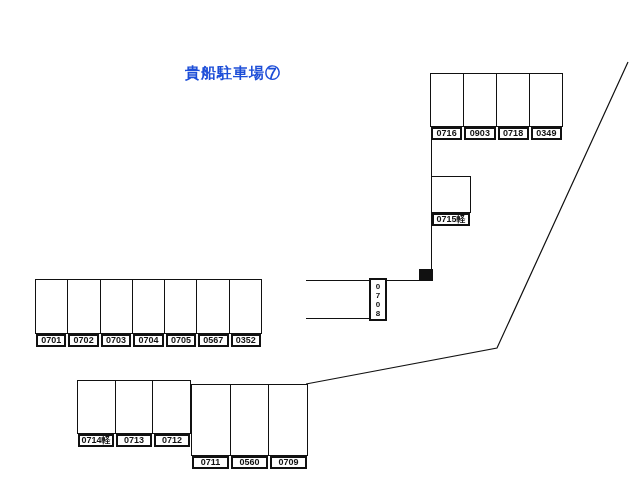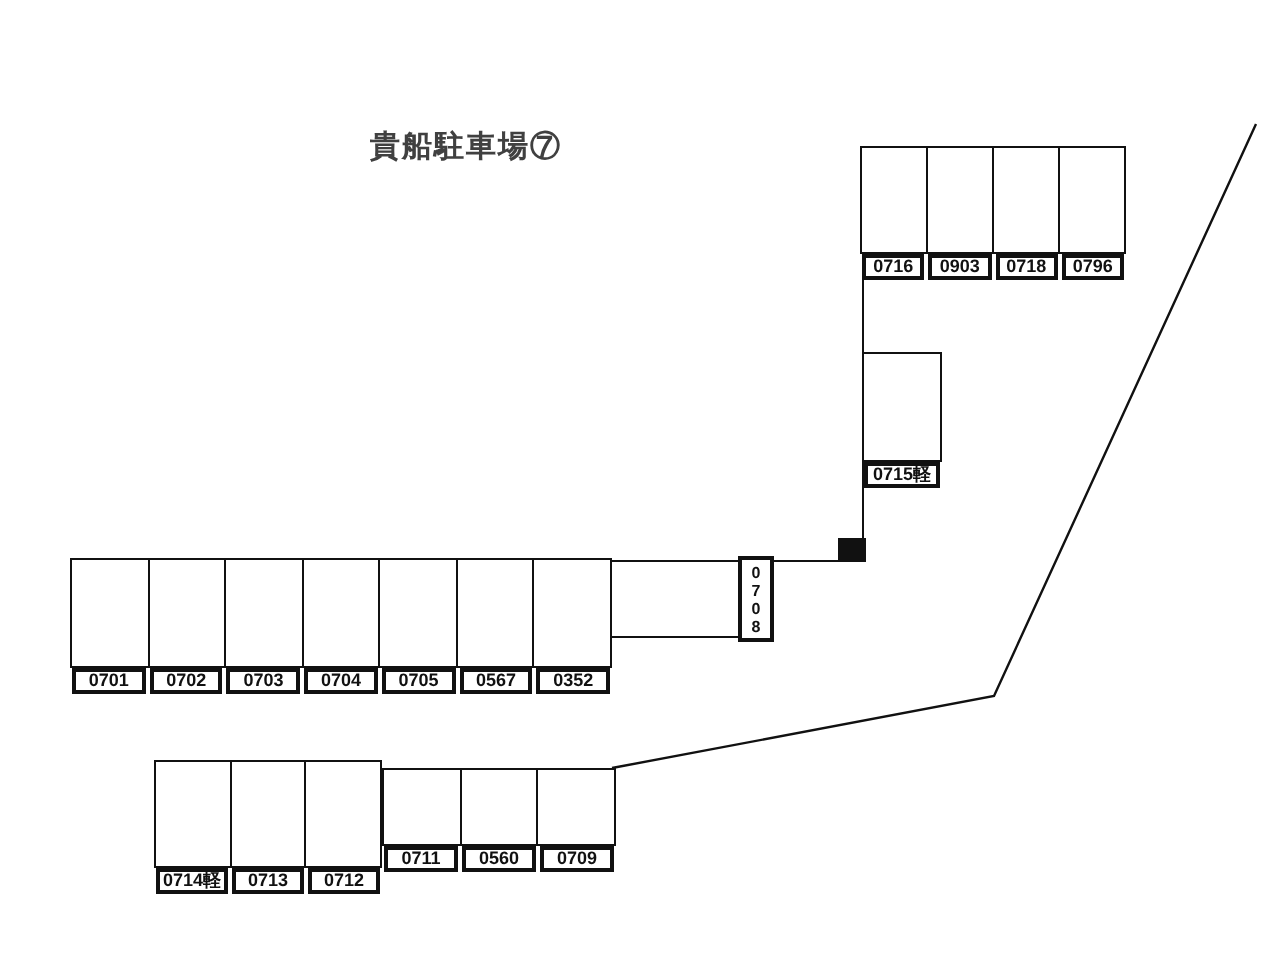--- a/index.html
+++ b/index.html
@@ -9,21 +9,21 @@
     font-family:"Liberation Sans","DejaVu Sans",sans-serif;
     color:#111;
   }
   .canvas {
     position:relative; width:640px; height:477px;
     background:#ffffff; overflow:hidden;
   }
   .title {
     position:absolute; left:185px; top:64px;
     font-family:"Liberation Serif","DejaVu Serif",serif;
-    font-size:15px; font-weight:bold; letter-spacing:1px; color:#404040;
+    font-size:15px; font-weight:bold; letter-spacing:1px; color:#1d4ed8;
     white-space:nowrap;
   }
   .block { position:absolute; display:flex; flex-direction:column; }
   .cells {
     display:flex; flex:1;
     border:1px solid #111; background:#fff;
   }
   .cell { flex:1; border-right:1px solid #111; }
   .cell:last-child { border-right:none; }
   .labels {
@@ -75,52 +75,52 @@
       <div class="cells">
         <div class="cell"></div>
         <div class="cell"></div>
         <div class="cell"></div>
         <div class="cell"></div>
       </div>
       <div class="labels">
         <div class="labelbox">0716</div>
         <div class="labelbox">0903</div>
         <div class="labelbox">0718</div>
-        <div class="labelbox">0796</div>
+        <div class="labelbox">0349</div>
       </div>
     </div>
-  <div class="block" style="left:431px; top:176px; width:40px;  height:68px;">
+  <div class="block" style="left:431px; top:176px; width:40px;  height:50px;">
       <div class="cells">
         <div class="cell"></div>
       </div>
       <div class="labels">
         <div class="labelbox">0715軽</div>
       </div>
     </div>
-  <div class="block" style="left:35px;  top:279px; width:271px; height:68px;">
+  <div class="block" style="left:35px;  top:279px; width:227px; height:68px;">
       <div class="cells">
         <div class="cell"></div>
         <div class="cell"></div>
         <div class="cell"></div>
         <div class="cell"></div>
         <div class="cell"></div>
         <div class="cell"></div>
         <div class="cell"></div>
       </div>
       <div class="labels">
         <div class="labelbox">0701</div>
         <div class="labelbox">0702</div>
         <div class="labelbox">0703</div>
         <div class="labelbox">0704</div>
         <div class="labelbox">0705</div>
         <div class="labelbox">0567</div>
         <div class="labelbox">0352</div>
       </div>
     </div>
-  <div class="block" style="left:191px; top:384px; width:117px; height:52px;border-radius:21px;">
+  <div class="block" style="left:191px; top:384px; width:117px; height:85px;border-radius:21px;">
       <div class="cells">
         <div class="cell"></div>
         <div class="cell"></div>
         <div class="cell"></div>
       </div>
       <div class="labels">
         <div class="labelbox">0711</div>
         <div class="labelbox">0560</div>
         <div class="labelbox">0709</div>
       </div>

